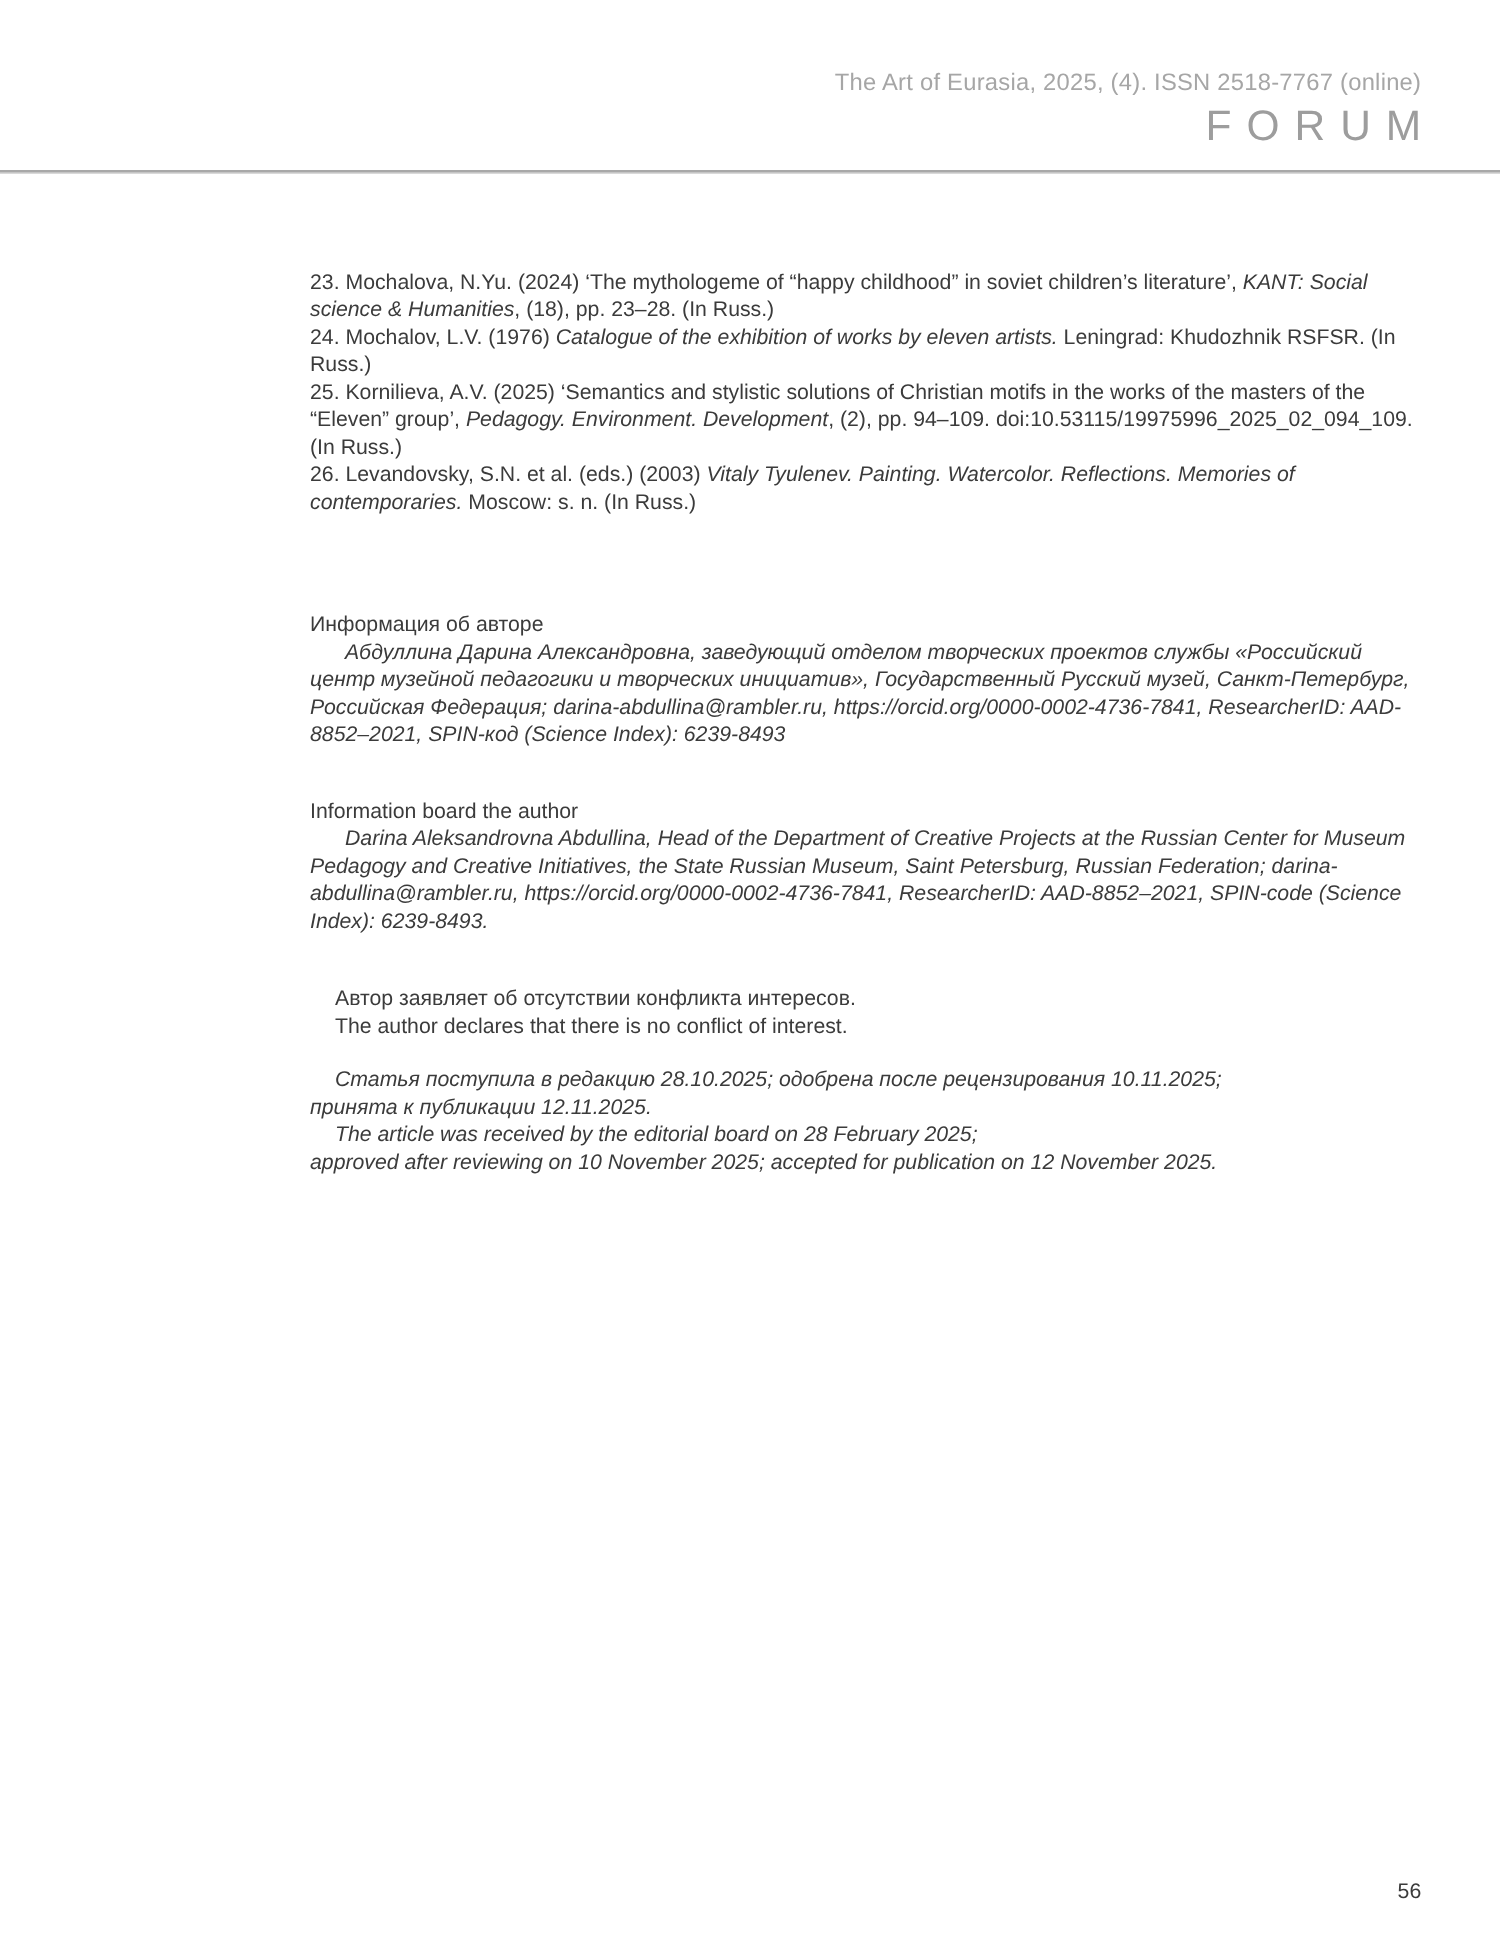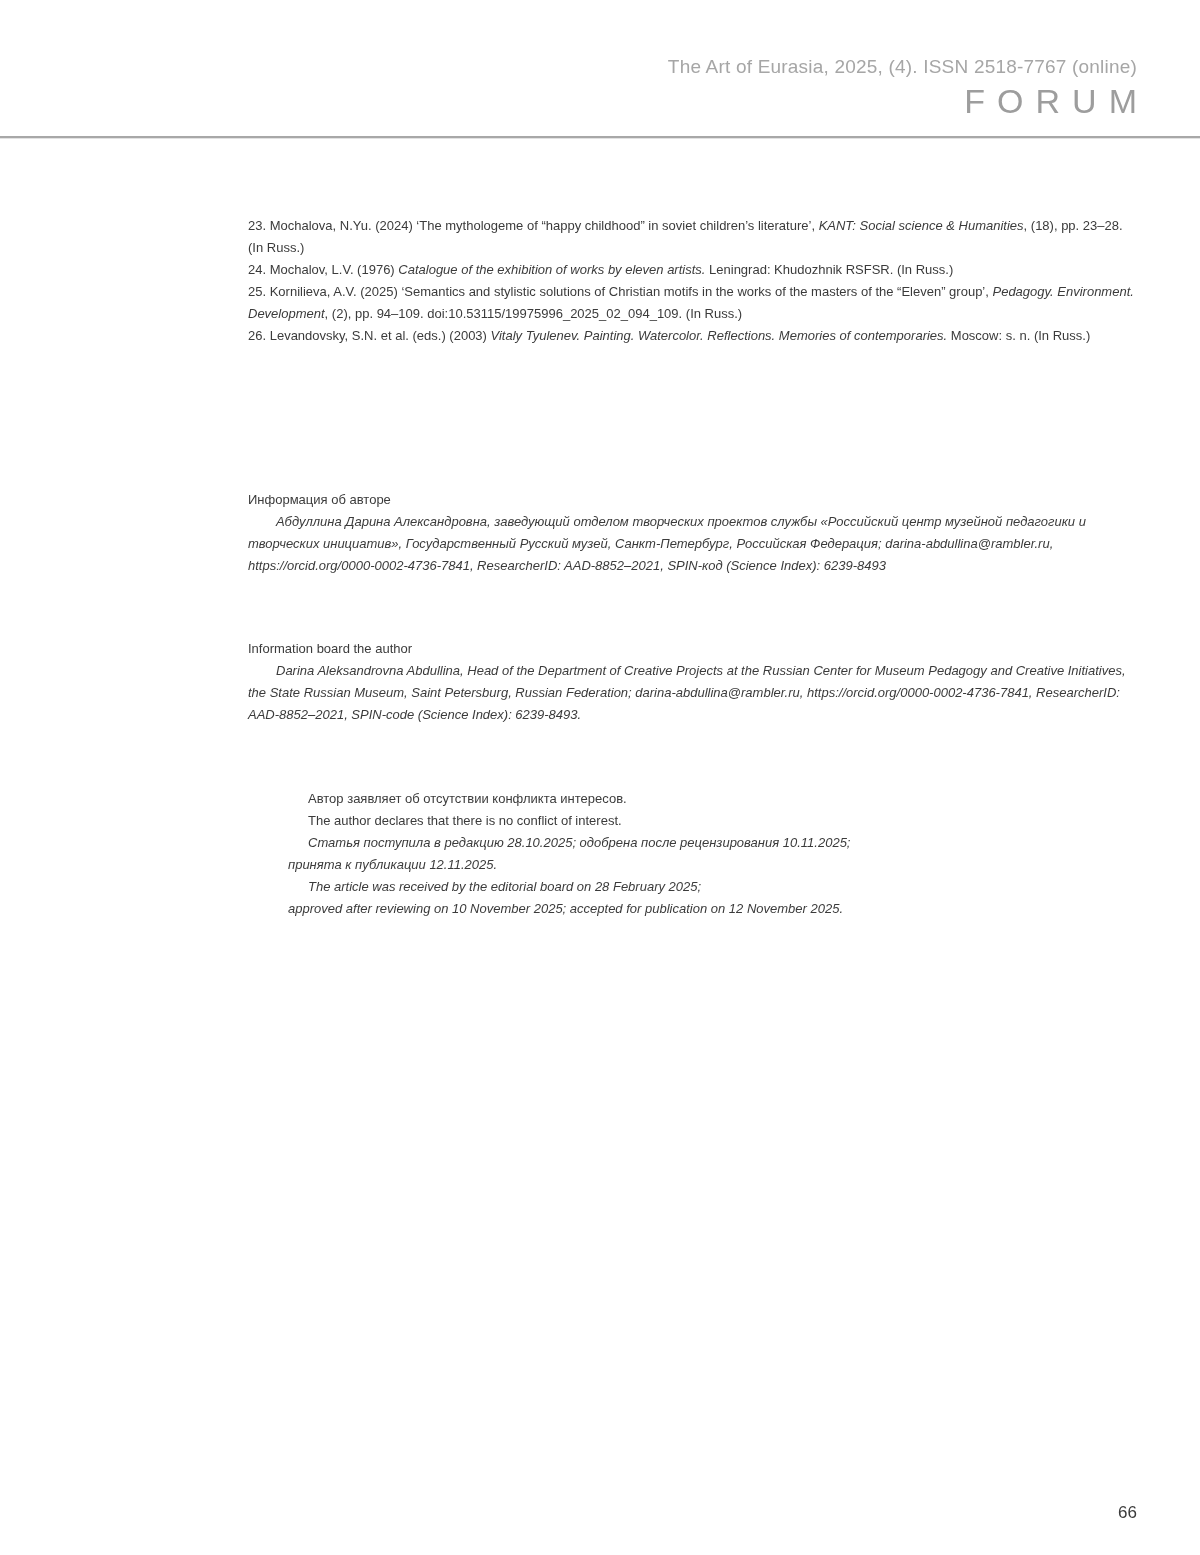--- a/index.html
+++ b/index.html
@@ -17,31 +17,31 @@
   }
   .forum-line {
     position: absolute; top: 82px; right: 51px;
     font-size: 34px; color: #9d9d9d; letter-spacing: 12px;
   }
   .rule {
     position: absolute; top: 136px; left: 0; width: 100%; height: 2px;
     background: #a8a8a8; border-bottom: 1px solid #e2e2e2;
   }
   .block { position: absolute; left: 248px; width: 892px; }
-  p { margin: 0; font-size: 13px; line-height: 22px; color: #3b3b3b; }
+  p { margin: 0; font-size: 17px; line-height: 22px; color: #3b3b3b; }
   .b { font-weight: normal; }
   .it { font-style: italic; }
   .indent28 { text-indent: 28px; font-style: italic; }
-  .indent20 { text-indent: 20px; margin-left: 40px; }
+  .indent20 { text-indent: 20px; }
   .preline { white-space: pre-line; }
   #refs-block   { top: 215px; }
   #ru-block     { top: 489px; }
   #en-block     { top: 638px; }
   #conflict-block { top: 788px; }
-  #dates-block  { top: 832px; }
+  #dates-block  { top: 853px; }
   .page-number {
     position: absolute; top: 1503px; right: 63px;
     font-size: 17px; color: #3b3b3b;
   }
 </style>
 </head>
 <body>
 
 <div class="journal-line">The Art of Eurasia, 2025, (4). ISSN 2518-7767 (online)</div>
 <div class="forum-line">FORUM</div>
@@ -69,13 +69,13 @@
   <p class="indent20">The author declares that there is no conflict of interest.</p>
 </div>
 
 <div class="block" id="dates-block">
   <p class="it indent20 preline">Статья поступила в редакцию 28.10.2025; одобрена после рецензирования 10.11.2025;
 принята к публикации 12.11.2025.</p>
   <p class="it indent20 preline">The article was received by the editorial board on 28 February 2025;
 approved after reviewing on 10 November 2025; accepted for publication on 12 November 2025.</p>
 </div>
 
-<div class="page-number">66</div>
+<div class="page-number">56</div>
 
 </body></html>

